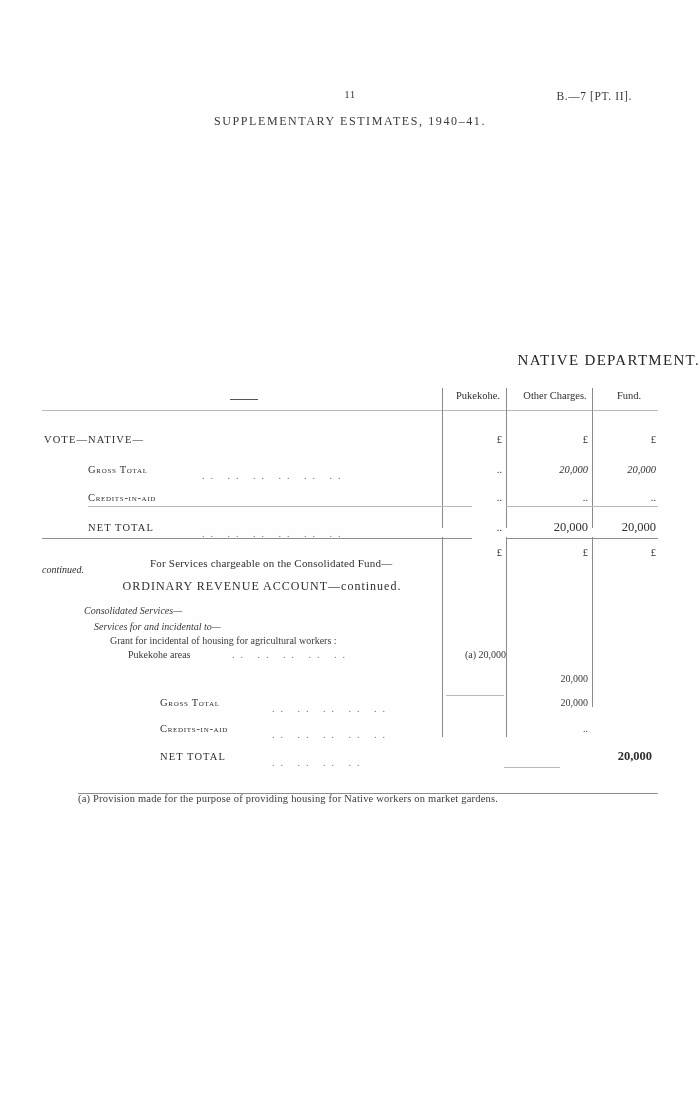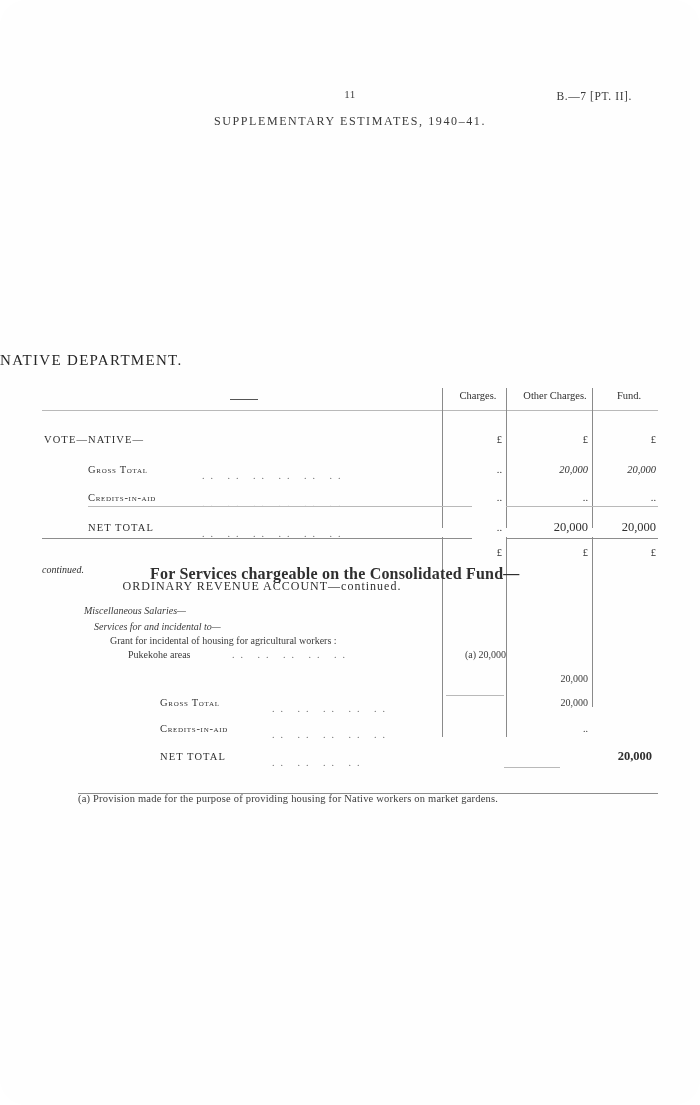--- a/index.html
+++ b/index.html
@@ -48,21 +48,21 @@
     color: #3a3a3a;
     font-variant: small-caps;
   }
 
   
   .dept-title {
     position: absolute;
     top: 352px;
     left: 0;
     width: 700px;
-    text-align: left;
+    text-align: right;
     font-size: 15px;
     letter-spacing: 1.3px;
     color: #262626;
   }
 
   
   .table-wrap {
     position: absolute;
     top: 388px;
     left: 42px;
@@ -137,23 +137,23 @@
   .amt-other { left: 468px; width: 78px; }
   .amt-total { left: 552px; width: 62px; }
 
   .italic { font-style: italic; }
   .bold { font-weight: bold; }
   .big { font-size: 12.5px; }
 
   .subhead-bold {
     position: absolute;
     left: 108px;
-    top: 20px;
-    font-size: 16px;
-    font-weight: bold;
+    top: 12px;
+    font-size: 11px;
+    font-weight: normal;
     letter-spacing: 0.2px;
   }
   .subhead-cont {
     position: absolute;
     left: 0;
     width: 430px;
     top: 19px;
     text-align: left;
     font-size: 10px;
     font-style: italic;
@@ -190,21 +190,21 @@
   <div class="page-number">11</div>
   <div class="doc-ref">B.—7 [PT. II].</div>
   <div class="running-title">SUPPLEMENTARY  ESTIMATES,  1940–41.</div>
 
   <div class="dept-title">NATIVE  DEPARTMENT.</div>
 
   <div class="table-wrap">
 
     <div class="colhead">
       <div class="dash"></div>
-      <div class="ch ch-salaries">Charges.</div>
+      <div class="ch ch-salaries">Pukekohe.</div>
       <div class="ch ch-other">Other Charges.</div>
       <div class="ch ch-total">Fund.</div>
     </div>
 
     <div class="rule light" style="left:0; top:22px; width:430px;"></div>
     <div class="rule light" style="left:404px; top:22px; width:212px;"></div>
 
     <div class="vline" style="left:400px; top:0px; height:140px;"></div>
     <div class="vline" style="left:464px; top:0px; height:140px;"></div>
     <div class="vline" style="left:550px; top:0px; height:140px;"></div>
@@ -258,21 +258,21 @@
       <div class="subhead-bold">For Services chargeable on the Consolidated Fund—</div>
       <div class="subhead-cont">continued.</div>
       <div class="amt amt-sal" style="top:2px;">£</div>
       <div class="amt amt-other" style="top:2px;">£</div>
       <div class="amt amt-total" style="top:2px;">£</div>
     </div>
 
     <div class="centered-line" style="position:relative; top:0px; height:26px;">ORDINARY  REVENUE  ACCOUNT—continued.</div>
 
     <div style="position:relative; height:16px;">
-      <div class="detail italic" style="left:42px; top:0;">Miscellaneous Salaries—</div>
+      <div class="detail italic" style="left:42px; top:0;">Consolidated Services—</div>
     </div>
     <div style="position:relative; height:14px;">
       <div class="detail italic" style="left:52px; top:0;">Services for and incidental to—</div>
     </div>
     <div style="position:relative; height:14px;">
       <div class="detail" style="left:68px; top:0;">Grant for incidental of housing for agricultural workers :</div>
     </div>
     <div style="position:relative; height:20px;">
       <div class="detail" style="left:86px; top:0;">Pukekohe areas</div>
       <div class="leader" style="left:190px; top:0px;">.. .. .. .. ..</div>

